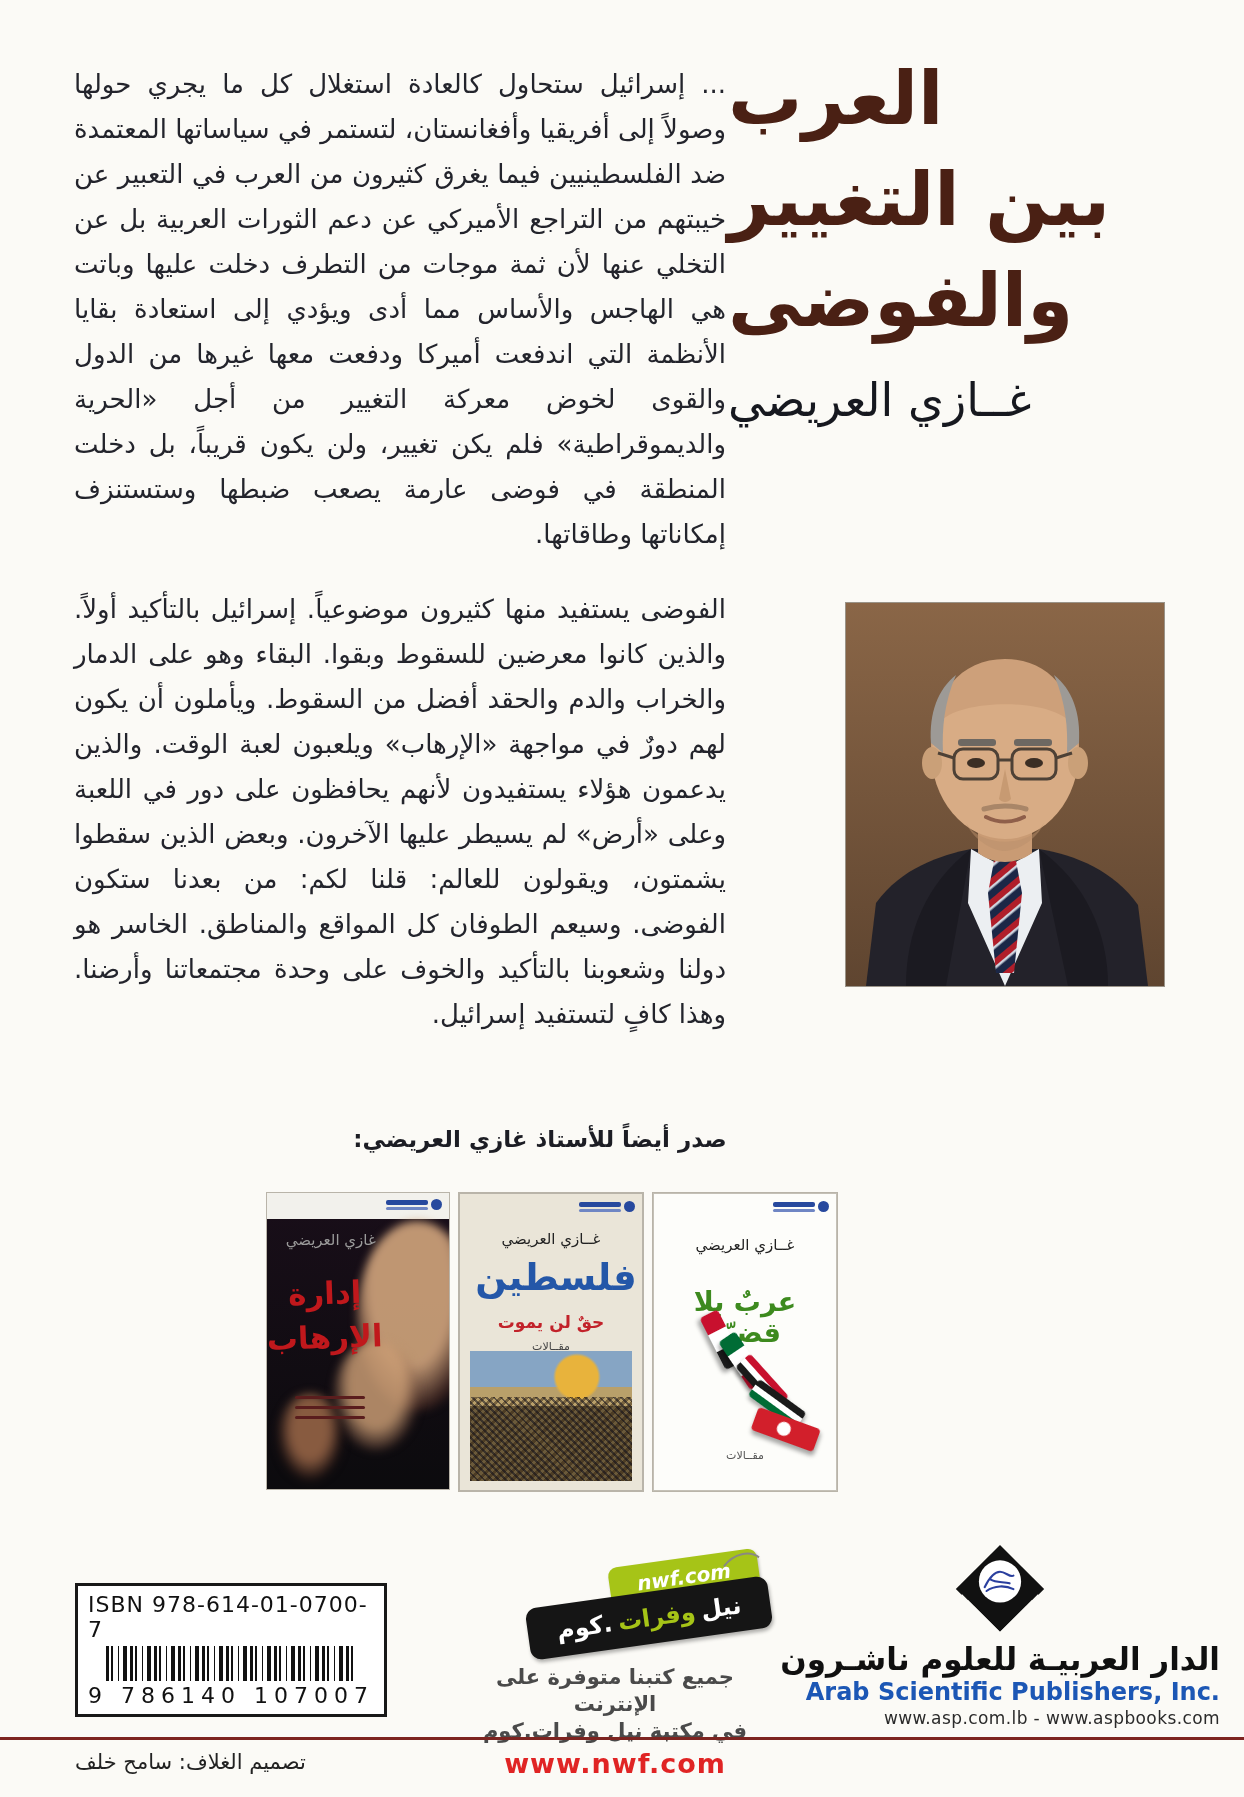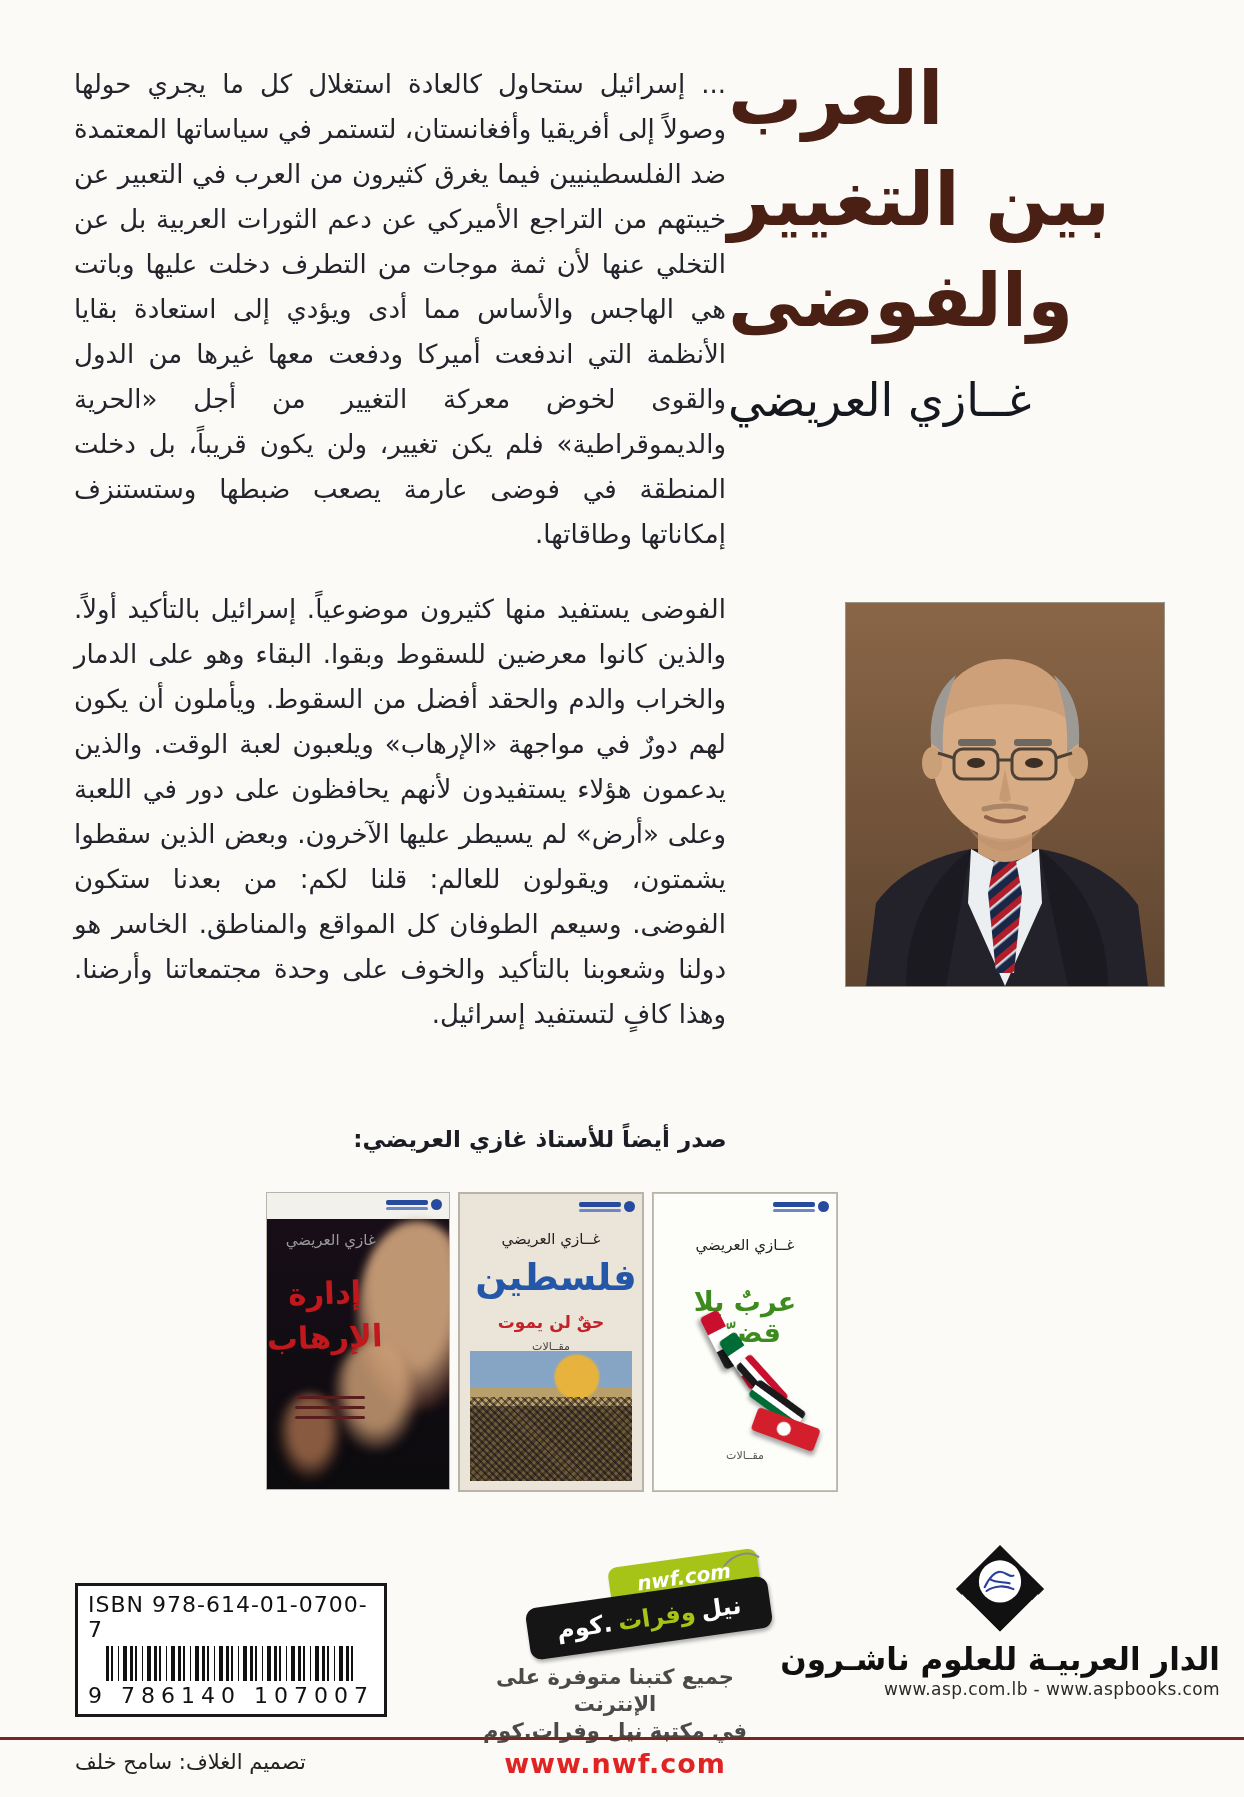--- a/index.html
+++ b/index.html
@@ -280,19 +280,20 @@
   <div class="publisher-block">
     <svg class="pub-logo" width="96" height="96" viewBox="0 0 100 100">
       <polygon points="50,2 96,48 50,94 4,48" fill="#111"></polygon>
       <path d="M16,60 L50,94 L84,60" fill="none" stroke="#fbfaf6" stroke-width="2"></path>
       <path d="M10,54 L50,94 L90,54" fill="none" stroke="#fbfaf6" stroke-width="1.4"></path>
       <path d="M22,66 L50,94 L78,66" fill="none" stroke="#fbfaf6" stroke-width="1.4"></path>
       <circle cx="50" cy="40" r="22" fill="#fff"></circle>
       <path d="M34,46 C40,34 46,30 50,30 C56,30 60,36 64,34 M36,50 C44,44 56,44 64,48 M40,38 C46,42 54,40 60,42" fill="none" stroke="#2a3f9e" stroke-width="2.2" stroke-linecap="round"></path>
     </svg>
     <div class="pub-ar">الدار العربيـة للعلوم ناشـرون</div>
+    <div class="pub-en">Arab Scientific Publishers, Inc.</div>
     <div class="pub-urls">www.asp.com.lb - www.aspbooks.com</div>
   </div>
 
   <div class="bottom-rule"></div>
   <div class="design-credit">تصميم الغلاف: سامح خلف</div>
 
 </div>
 
 </body></html>

